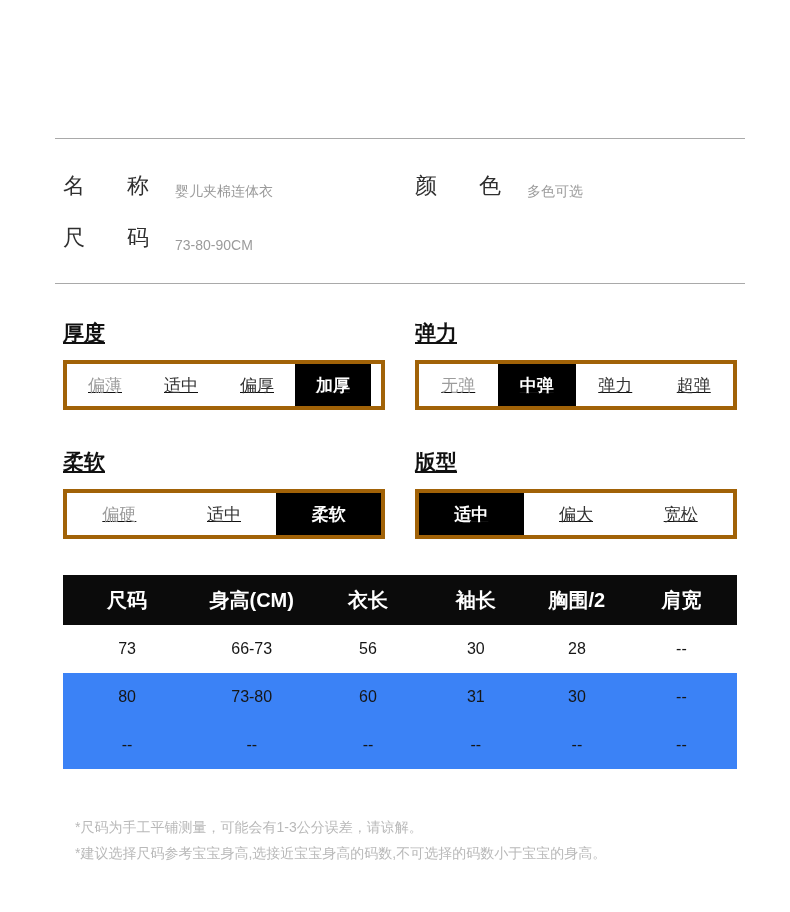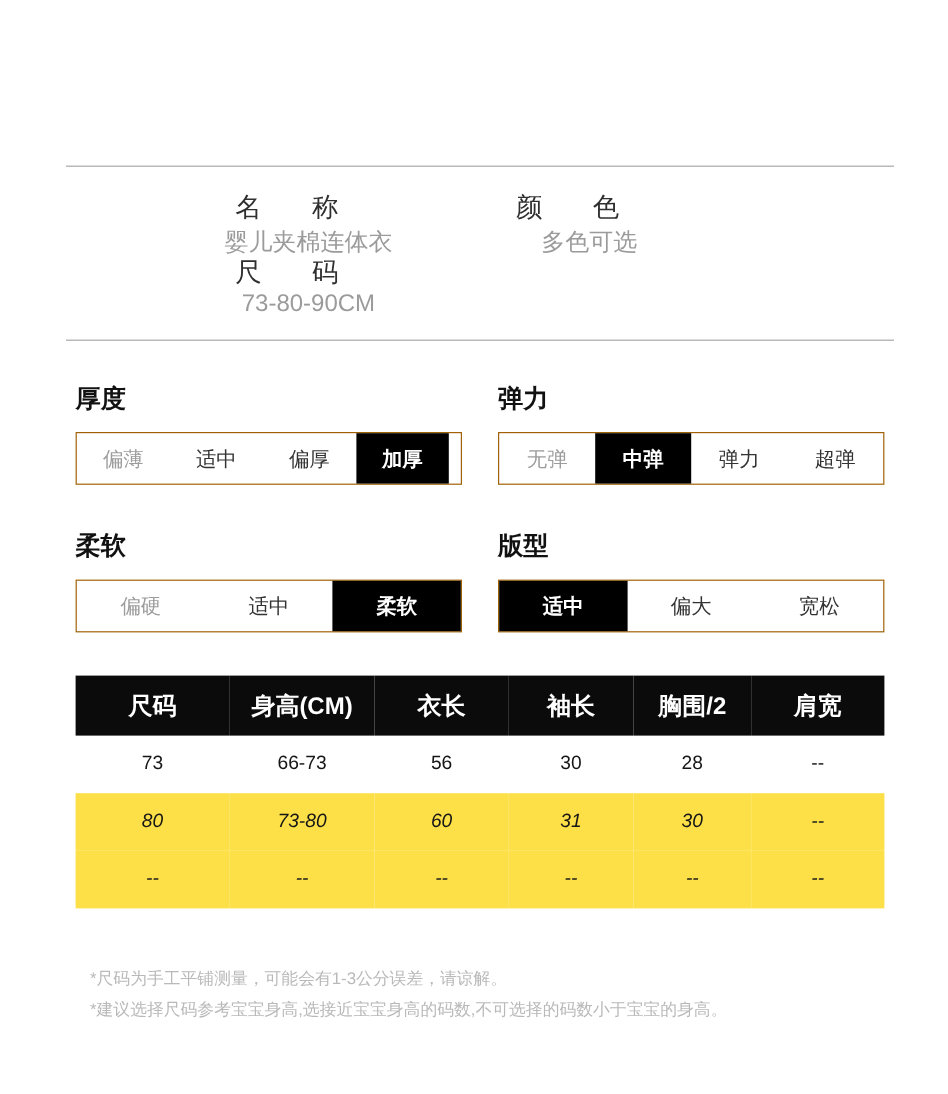--- a/index.html
+++ b/index.html
@@ -11,41 +11,41 @@
     color:#111;
     overflow:hidden;
     margin:0 auto;
   }
   .content{padding:0 53px 0 63px;}
   .spacer-top{height:138px;}
   .hr{height:1px;background:#a9a9a9;margin:0 -8px;}
   
   .info{padding:21px 0 19px 0;}
   .info-row{display:flex;align-items:center;height:52px;}
-  .info-cell{display:flex;align-items:center;flex-direction:column;}
+  .info-cell{display:flex;align-items:flex-end;}
   .info-cell.wide{flex:0 0 352px;}
   .ilabel{
     display:inline-block;width:86px;
     font-size:22px;color:#2f2f2f;
     text-align:justify;text-align-last:justify;
     letter-spacing:0;
   }
-  .ivalue{margin-left:36px;font-size:20px;color:#9b9b9b;}
+  .ivalue{margin-left:26px;font-size:14px;color:#9b9b9b;}
   
   .attrs{margin-top:0;}
-  .attr-row{display:flex;justify-content:space-between;}
+  .attr-row{display:flex;justify-content:space-between;text-decoration:underline;}
   .attr-group{width:322px;}
   .attr-title{
     margin:36px 0 0 0;font-size:21px;line-height:26px;
     font-weight:bold;color:#111;
   }
   .attr-row2 .attr-title{margin-top:39px;}
   .opt-box{
     margin-top:14px;height:42px;
-    border:1px solid #a16207;background:#fff;
+    border:4px solid #a16207;background:#fff;
     display:flex;align-items:stretch;
   }
   .opt{
     flex:1;display:flex;align-items:center;justify-content:center;
     font-size:17px;color:#333;
   }
   .opt.muted{color:#9c9c9c;}
   .opt.selected{background:#000000;color:#ffffff;font-weight:bold;}
   .opt-box.end-gap::after{content:"";flex:0 0 10px;}
   
@@ -58,21 +58,21 @@
   .size-table col.c5{width:14.5%;} .size-table col.c6{width:16.5%;}
   .size-table th{
     background:#0b0b0b;color:#ffffff;
     height:50px;font-size:20px;font-weight:bold;
     text-align:center;padding:0;
   }
   .size-table td{
     height:48px;font-size:16px;color:#161616;
     text-align:center;padding:0;
   }
-  .size-table tr.stripe td{background:#fde047;font-style:italic;}
+  .size-table tr.stripe td{background:#3b82f6;}
   
   .notes{margin:45px 0 0 12px;}
   .notes p{margin:0;font-size:14px;line-height:26px;color:#b9b9b9;}
 </style>
 </head>
 <body>
 
 <div class="page">
   <div class="content">
 

